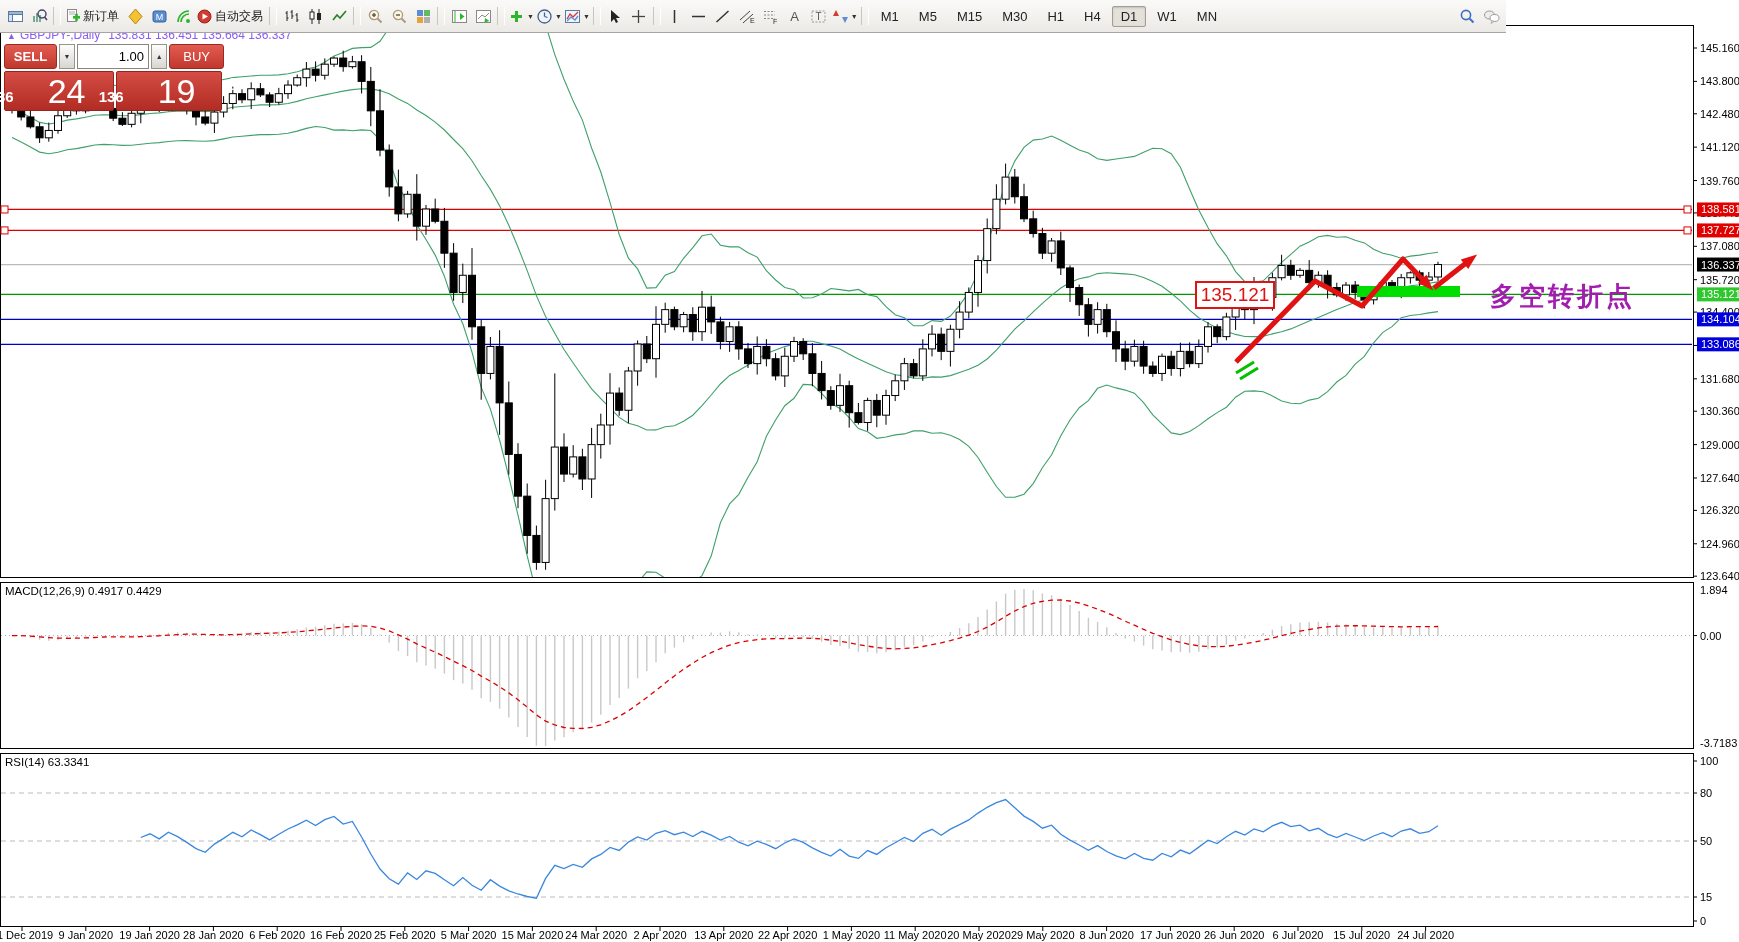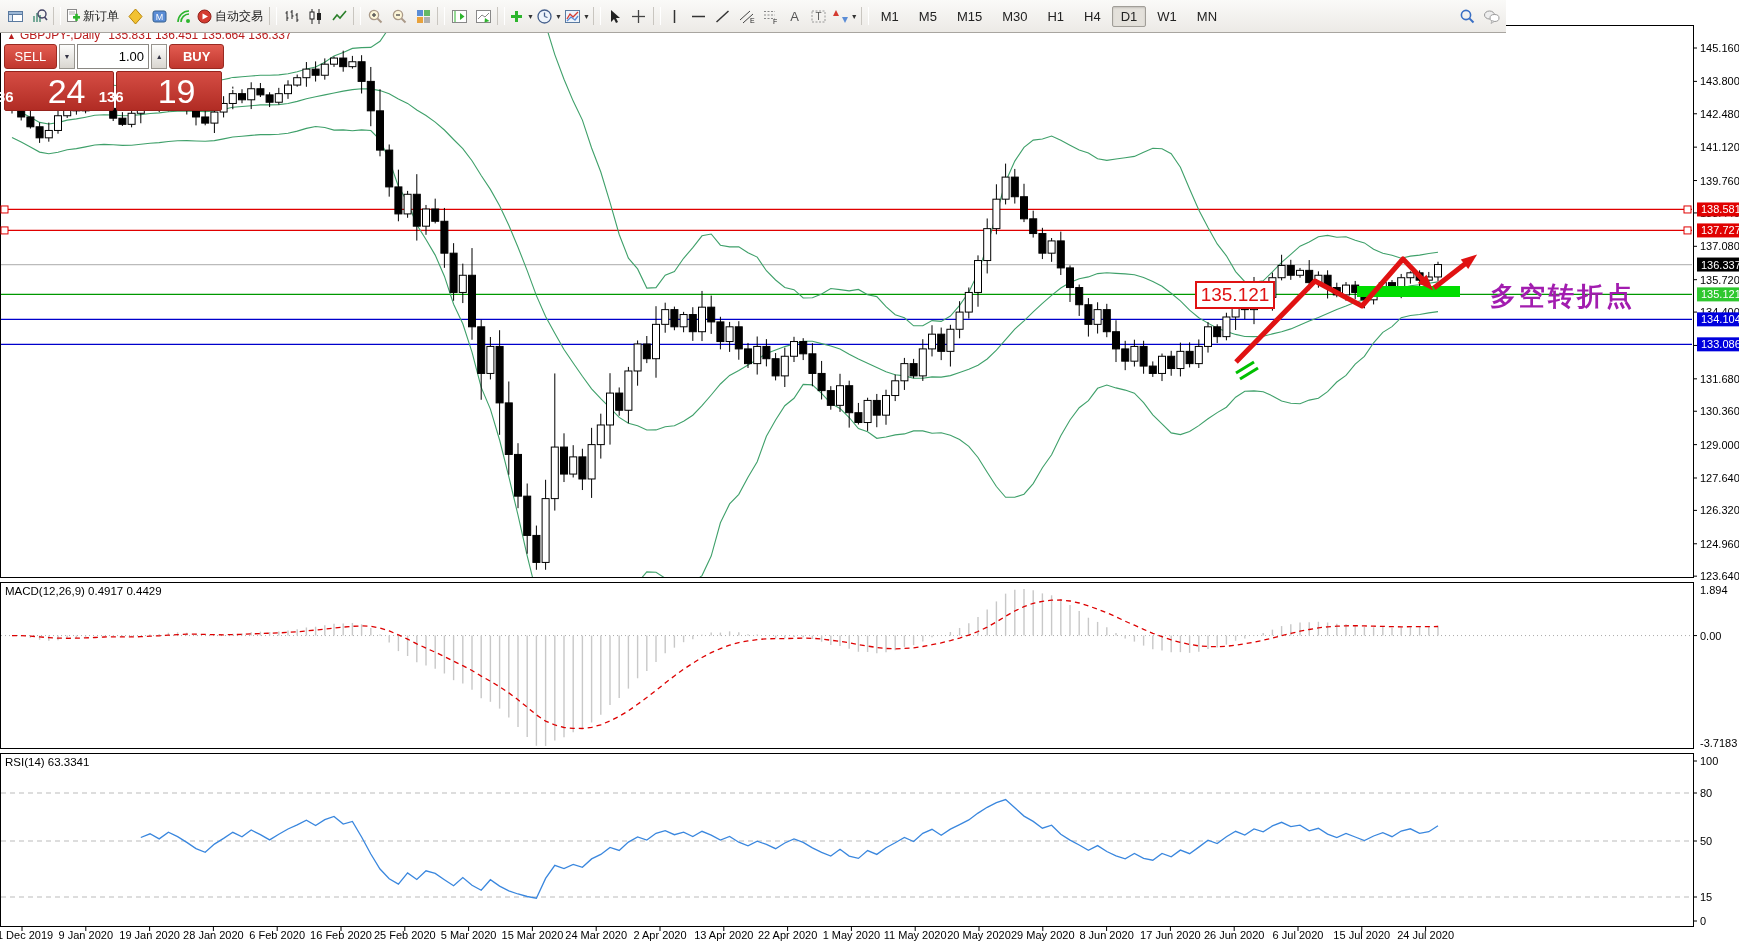--- a/index.html
+++ b/index.html
@@ -15,30 +15,30 @@
   .tb-label{font-size:12px;color:#1a1a1a;padding:0 3px 0 1px;white-space:nowrap;}
   .tb-dd{font-size:7px;color:#333;margin-left:1px;}
   .tb-sep{width:6px;height:18px;margin:0 2px;border-left:1px solid #c9c6c0;border-right:1px solid #ffffff;}
   .tf-btn{font-size:13px;color:#222;padding:2px 8px;border:1px solid transparent;border-radius:2px;margin:0 1px;}
   .tf-active{background:#e4e1db;border:1px solid #a19e98;box-shadow:inset 0 1px 2px rgba(0,0,0,.15);}
   .tb-spacer{flex:1;}
   
   #chart-svg{position:absolute;left:0;top:0;z-index:1;}
   svg{font-family:"Liberation Sans","DejaVu Sans",sans-serif;}
   
-  #symbol-header{position:absolute;left:7px;top:28px;z-index:20;font-size:12px;color:#b91c1c;white-space:nowrap;}
+  #symbol-header{position:absolute;left:7px;top:28px;z-index:20;font-size:12px;color:#8b5cf6;white-space:nowrap;}
   #symbol-header .arrow{font-size:9px;margin-right:4px;}
   #symbol-header .ohlc{margin-left:8px;}
   
   #trade-panel{position:absolute;left:4px;top:44px;width:220px;z-index:30;}
   .tp-row1{display:flex;height:25px;gap:2px;}
   .tp-btn{background:linear-gradient(#e35c51,#c0372e);border:1px solid #992a22;border-radius:3px;
           color:#fff;font-size:13px;display:flex;align-items:center;justify-content:center;box-sizing:border-box;}
-  .tp-sell{width:56px;}
-  .tp-buy{width:58px;font-weight:bold;}
+  .tp-sell{width:56px;font-weight:bold;}
+  .tp-buy{width:58px;}
   .tp-spin{width:17px;background:linear-gradient(#fdfdfc,#d9d6d0);border:1px solid #97948e;
            display:flex;align-items:center;justify-content:center;font-size:7px;color:#334;box-sizing:border-box;}
   .tp-vol{width:72px;border:1px solid #8a8782;text-align:right;font-size:13px;padding:0 4px;box-sizing:border-box;}
   .tp-row2{display:flex;margin-top:2px;gap:2px;}
   .px-box{height:40px;background:linear-gradient(#d54d44,#b12c24);border:1px solid #96231d;border-radius:2px;
           color:#fff;display:flex;align-items:flex-end;justify-content:center;padding:0 2px 1px 0;box-sizing:border-box;gap:32px;}
   .px-box.sell{width:110px;}
   .px-box.buy{width:106px;}
   .px-small{font-size:15px;font-weight:bold;margin:0 2px 4px 0;}
   .px-big{font-size:34px;line-height:36px;}

